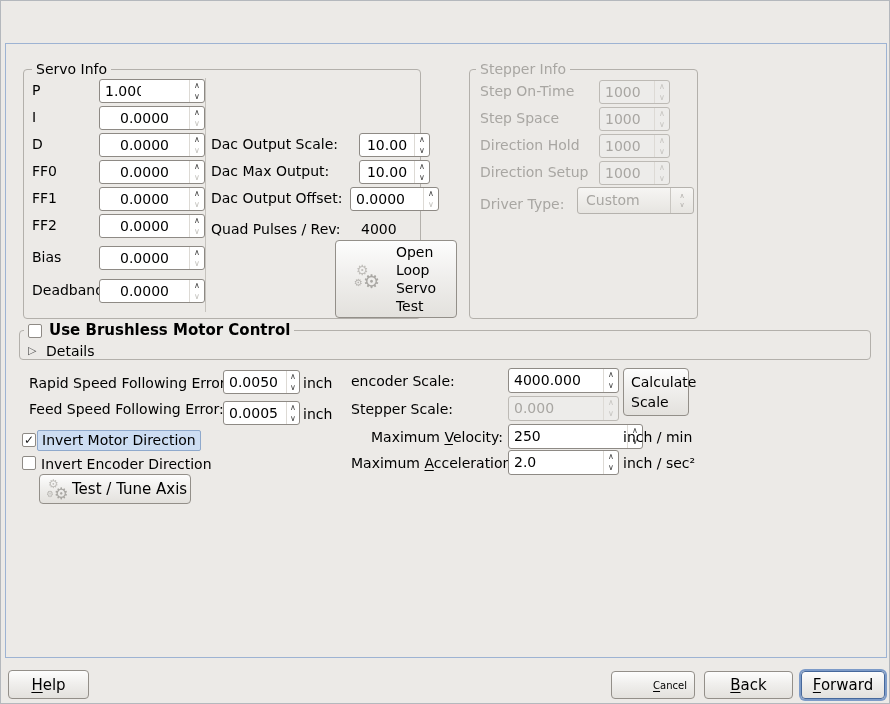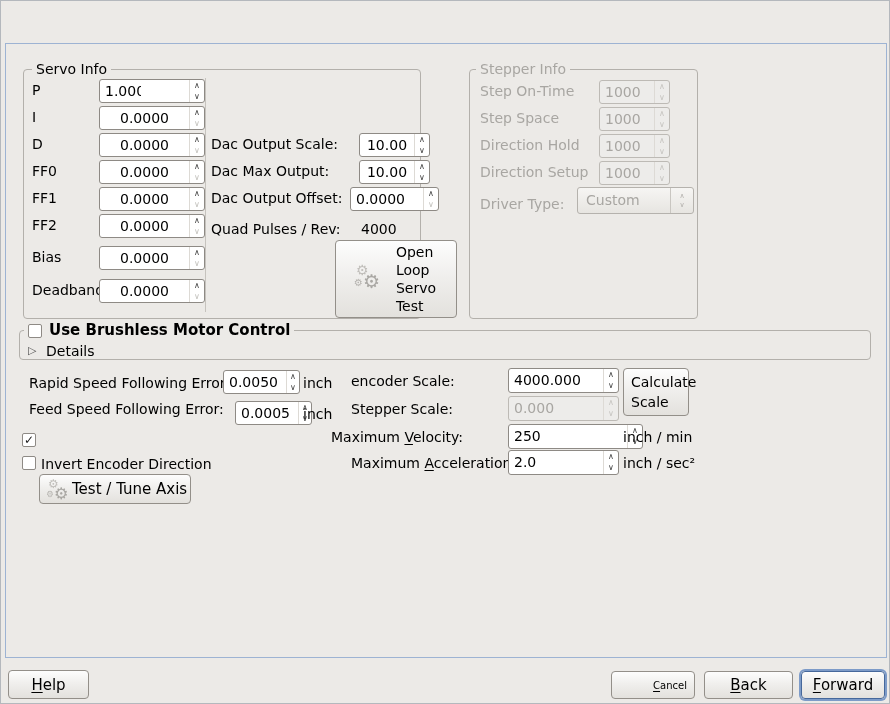--- a/index.html
+++ b/index.html
@@ -250,21 +250,21 @@
   <div class="spin" style="left:222px;top:369px;width:77px;">
     <span class="val">0.0050</span>
     <span class="arrows" style="width:12px;">
         <span>∧</span>
         <span>∨</span>
       </span>
   </div>
   <span class="lbl" style="left:302px;top:374px;">inch</span>
 
   <span class="lbl" style="left:28px;top:400px;">Feed Speed Following Error:</span>
-  <div class="spin" style="left:234px;top:400px;width:77px;">
+  <div class="spin" style="left:222px;top:400px;width:77px;">
     <span class="val">0.0005</span>
     <span class="arrows" style="width:12px;">
         <span>∧</span>
         <span>∨</span>
       </span>
   </div>
   <span class="lbl" style="left:302px;top:405px;">inch</span>
 
   <span class="lbl" style="left:350px;top:372px;">encoder Scale:</span>
   <div class="spin" style="left:507px;top:367px;width:111px;height:25px;">
@@ -281,41 +281,42 @@
 
   <span class="lbl" style="left:350px;top:400px;">Stepper Scale:</span>
   <div class="spin disabled" style="left:507px;top:395px;width:111px;height:25px;">
     <span class="val">0.000</span>
     <span class="arrows">
         <span>∧</span>
         <span>∨</span>
       </span>
   </div>
 
-  <span class="lbl" style="left:330px;top:428px;"><span>Maximum </span><span class="mn">V</span><span>elocity:</span></span>
+  <span class="lbl" style="left:370px;top:428px;"><span>Maximum </span><span class="mn">V</span><span>elocity:</span></span>
   <div class="spin" style="left:507px;top:423px;width:135px;height:25px;">
     <span class="val">250</span>
     <span class="arrows">
         <span>∧</span>
         <span>∨</span>
       </span>
   </div>
   <span class="lbl" style="left:622px;top:428px;">inch / min</span>
 
   <span class="lbl" style="left:350px;top:454px;"><span>Maximum </span><span class="mn">A</span><span>cceleration:</span></span>
   <div class="spin" style="left:507px;top:449px;width:111px;height:25px;gap:36px;">
     <span class="val">2.0</span>
     <span class="arrows">
         <span>∧</span>
         <span>∨</span>
       </span>
   </div>
   <span class="lbl" style="left:622px;top:454px;">inch / sec²</span>
 
   <span class="cb" style="left:21px;top:432px;"><span>✓</span></span>
+  <span class="hl" style="left:36px;top:429px;">Invert Motor Direction</span>
 
   <span class="cb" style="left:21px;top:455px;"></span>
   <span class="lbl" style="left:40px;top:455px;">Invert Encoder Direction</span>
 
   <div class="btn" style="left:38px;top:473px;width:152px;height:30px;font-size:15px;justify-content:flex-start;padding-left:6px;">
     <span class="gears" style="width:26px;height:24px;transform:scale(0.85);">
       <span class="g1">⚙</span>
       <span class="g2">⚙</span>
       <span class="g3">⚙</span>
     </span>

